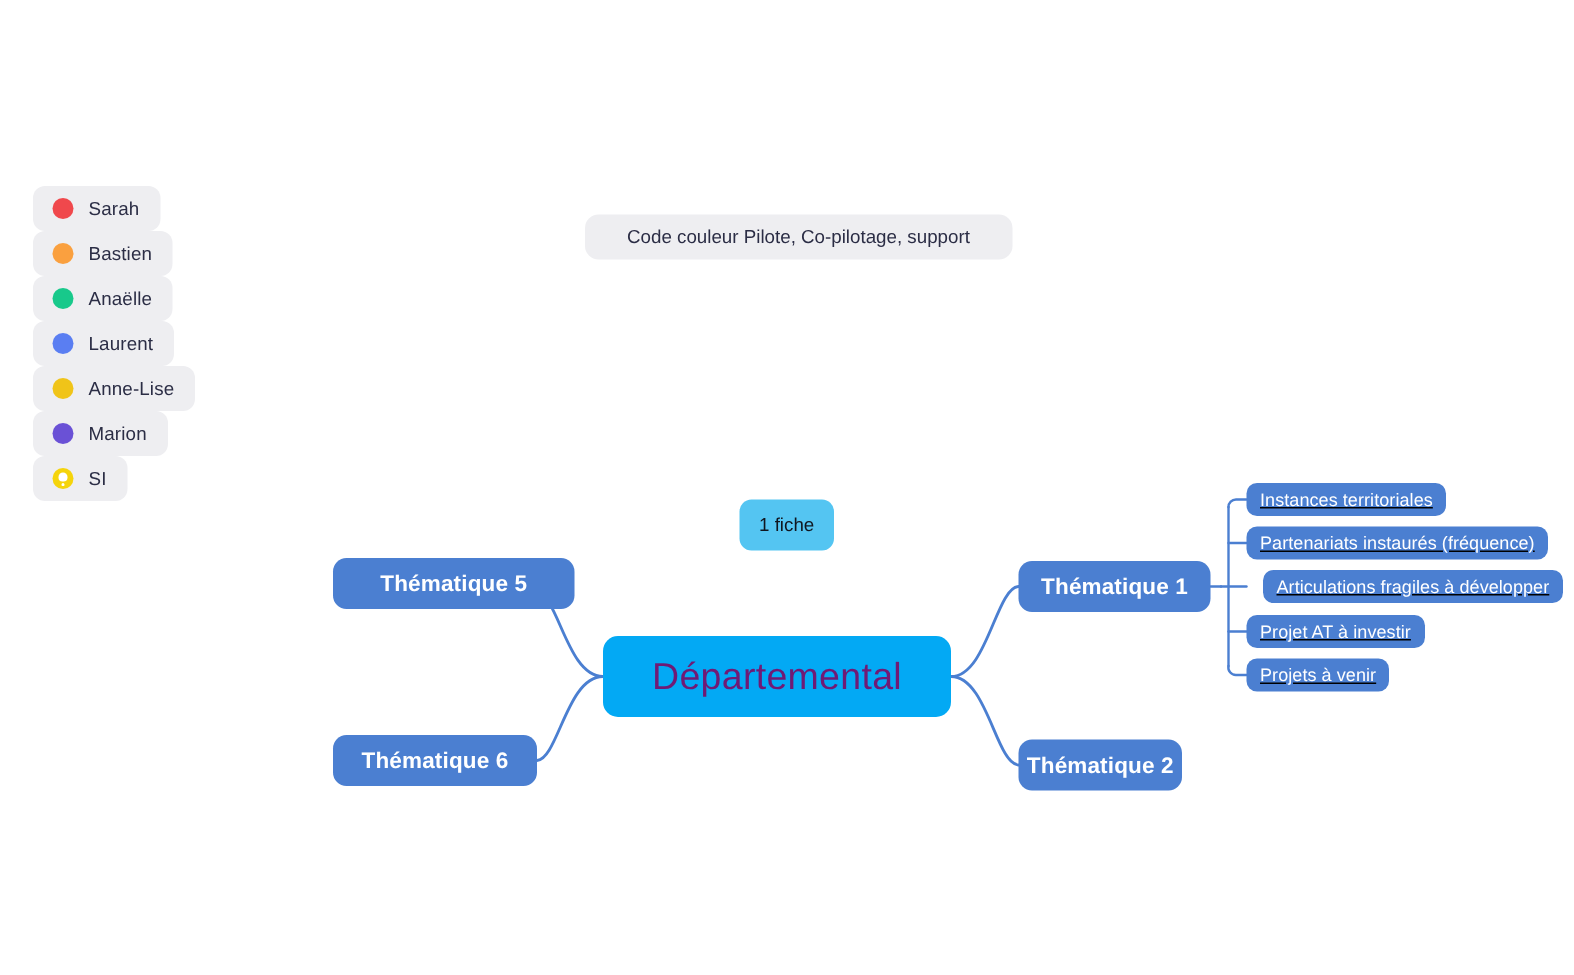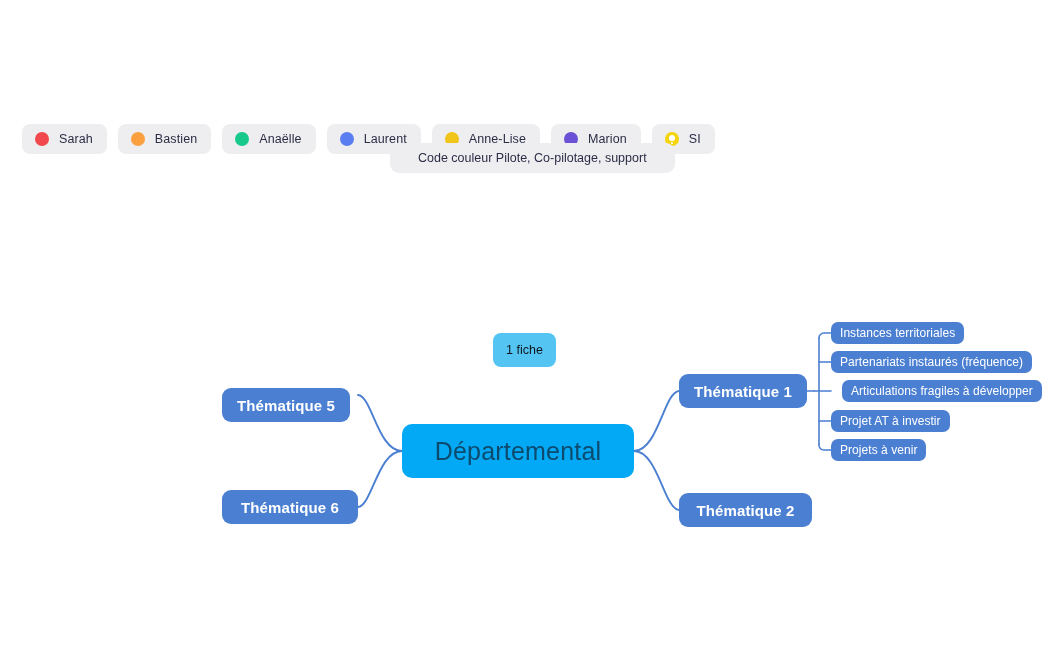--- a/index.html
+++ b/index.html
@@ -33,22 +33,21 @@
     height: 650px;
     pointer-events: none;
   }
 
   
   #legend {
     position: absolute;
     left: 22px;
     top: 124px;
     display: flex;
-    flex-direction: row;
-    gap: 11px;
+    flex-direction: column;
     align-items: flex-start;
   }
   .legend-pill {
     display: flex;
     align-items: center;
     gap: 10px;
     background: #eeeef1;
     border-radius: 8px;
     padding: 7px 14px 7px 13px;
     box-sizing: border-box;
@@ -129,21 +128,21 @@
     height: 54px;
     background: #03a9f4;
     border-radius: 10px;
     display: flex;
     align-items: center;
     justify-content: center;
     box-sizing: border-box;
   }
   #root-node .node-text {
     font-size: 25px;
-    color: #0c4a6e;
+    color: #701a75;
     white-space: nowrap;
     letter-spacing: 0.2px;
   }
 
   
   .branch-node {
     position: absolute;
     background: #4b7fd1;
     border-radius: 9px;
     display: flex;
@@ -154,35 +153,36 @@
     padding: 0 17px;
   }
   .branch-node .node-text {
     font-size: 15px;
     font-weight: bold;
     color: #ffffff;
     white-space: nowrap;
     letter-spacing: 0.1px;
   }
 
-  #branch-t5 { left: 222px; top: 388px; width: 128px; }
+  #branch-t5 { left: 222px; top: 372px; width: 161px; }
   #branch-t3 { left: 222px; top: 490px; width: 136px; }
   #branch-t1 { left: 679px; top: 374px; width: 128px; }
-  #branch-t2 { left: 679px; top: 493px; width: 133px; }
+  #branch-t2 { left: 679px; top: 493px; width: 109px; }
 
   
   .leaf-node {
     position: absolute;
     background: #4b7fd1;
     border-radius: 7px;
     display: flex;
     align-items: center;
     box-sizing: border-box;
     height: 22px;
     padding: 0 9px;
+    text-decoration: underline;
   }
   .leaf-node .node-text {
     font-size: 12px;
     color: #ffffff;
     white-space: nowrap;
     letter-spacing: 0.05px;
   }
   #leaf-0 { left: 831px; top: 322px; }
   #leaf-1 { left: 831px; top: 351px; }
   #leaf-2 { left: 842px; top: 380px; }

